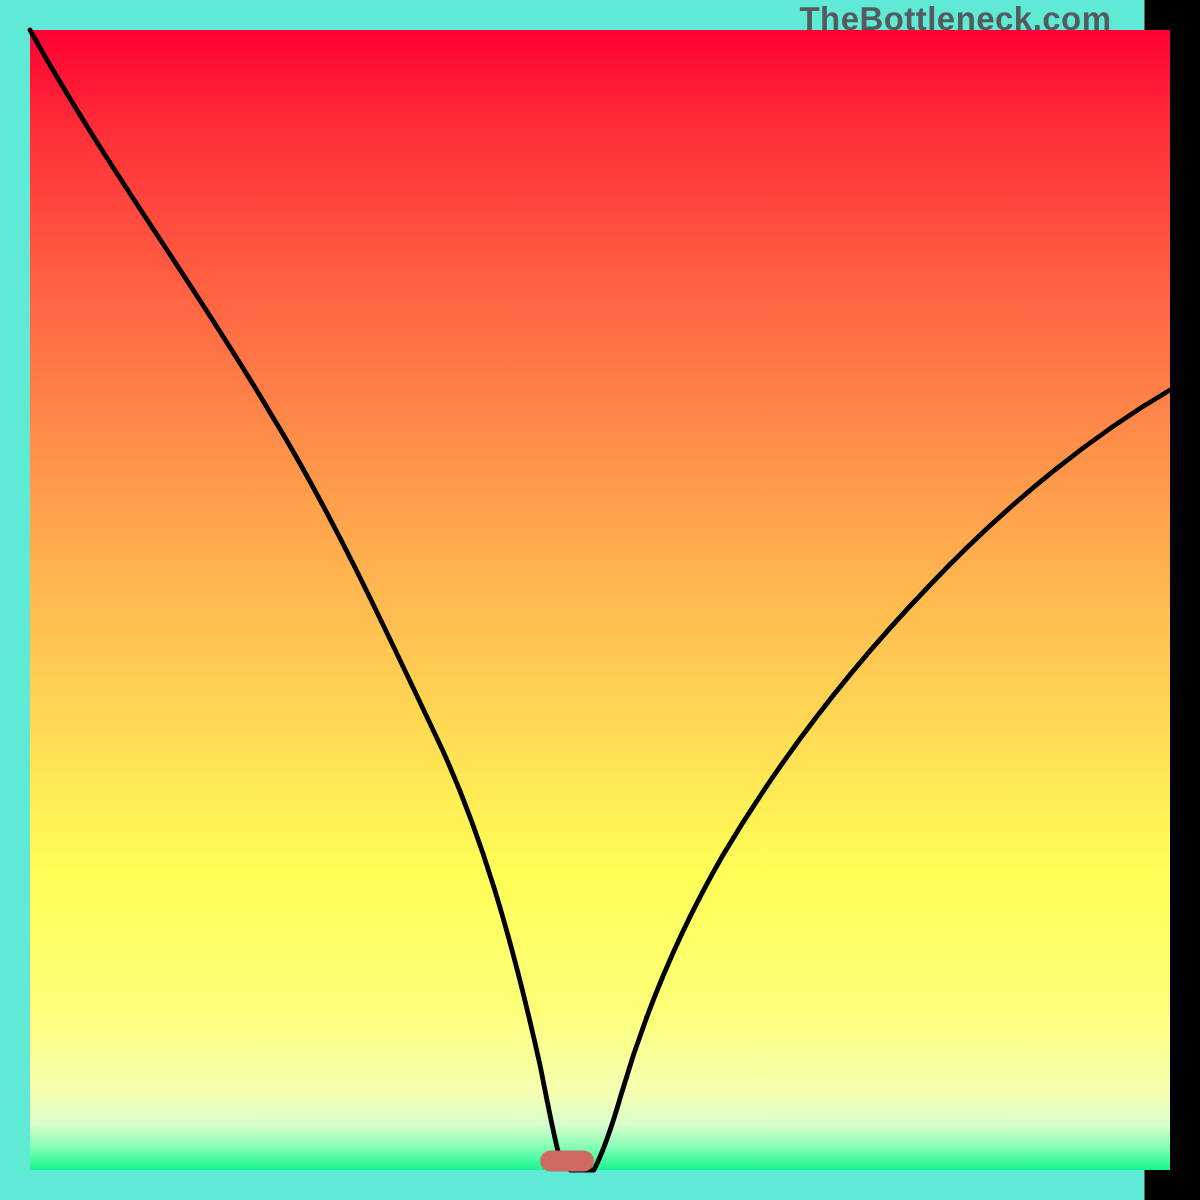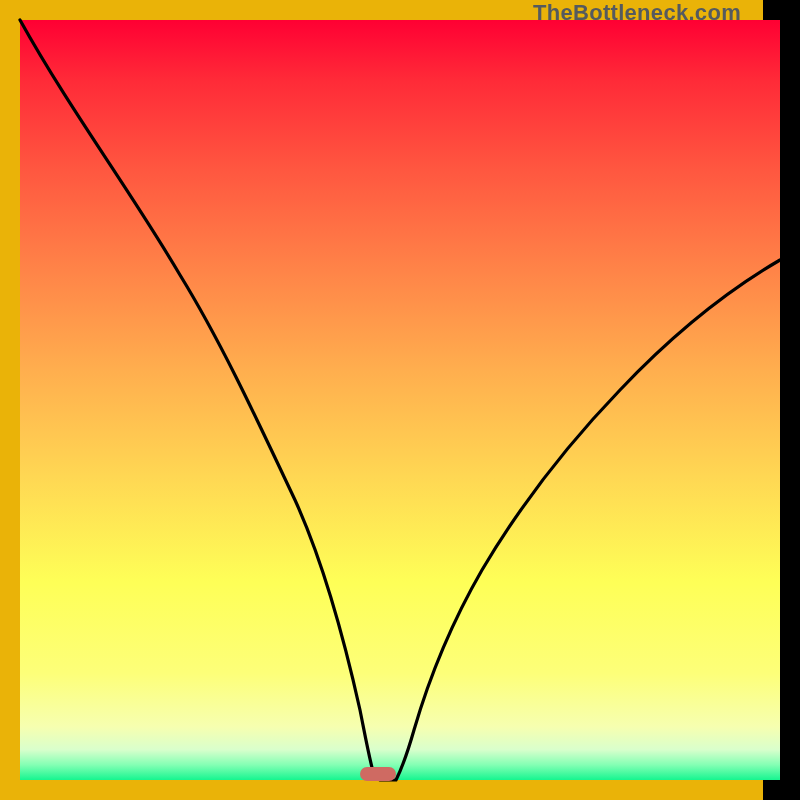--- a/index.html
+++ b/index.html
@@ -10,21 +10,21 @@
     background: #000;
     overflow: hidden;
     font-family: Arial, Helvetica, sans-serif;
   }
   .frame {
     position: absolute;
     left: 0;
     top: 0;
     width: 763px;
     height: 800px;
-    background: #eab308;
+    background: #5eead4;
   }
   .plot {
     position: absolute;
     left: 20px;
     top: 20px;
     width: 760px;
     height: 760px;
     background: linear-gradient(
       to bottom,
       #ff0033 0%,

